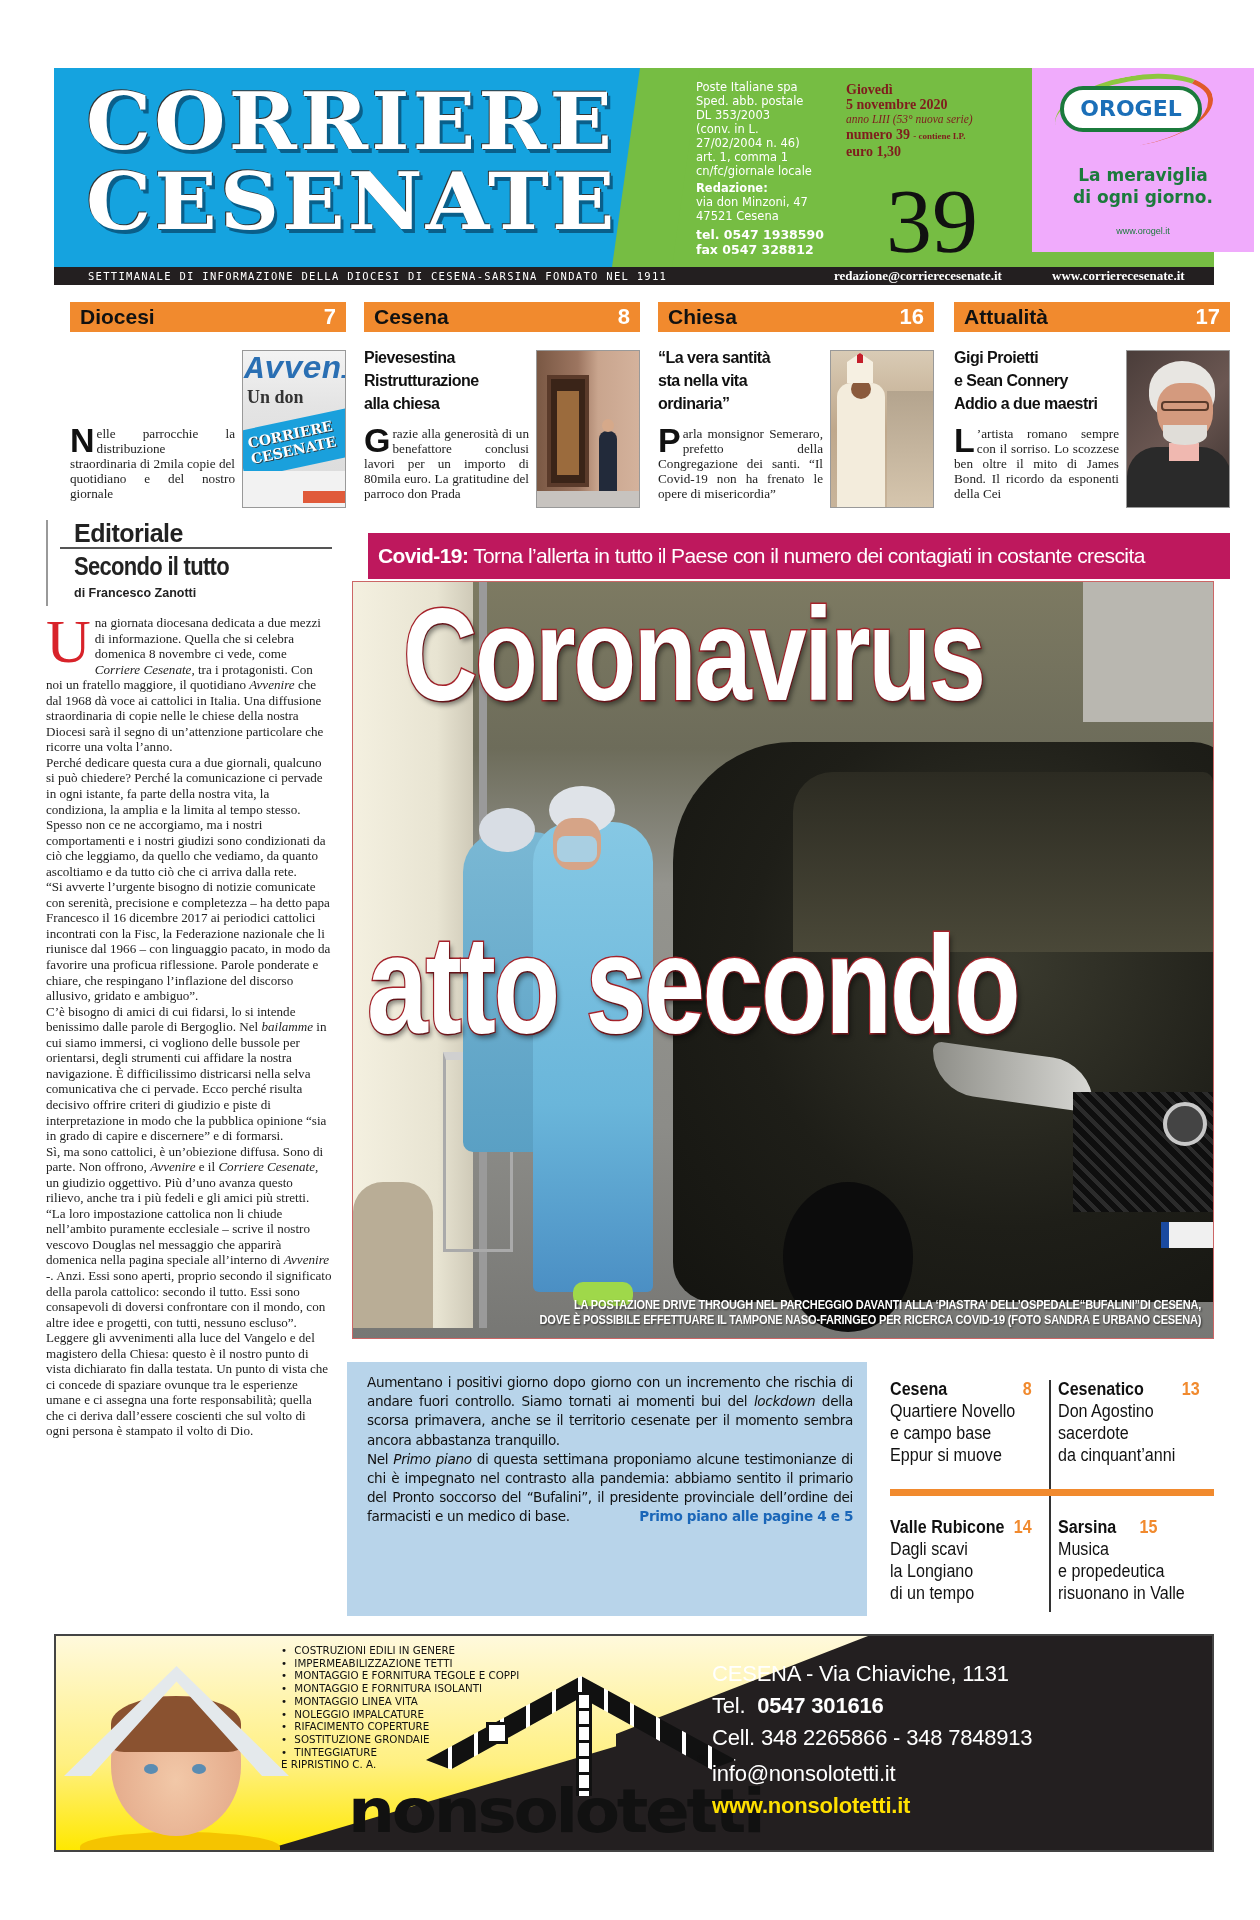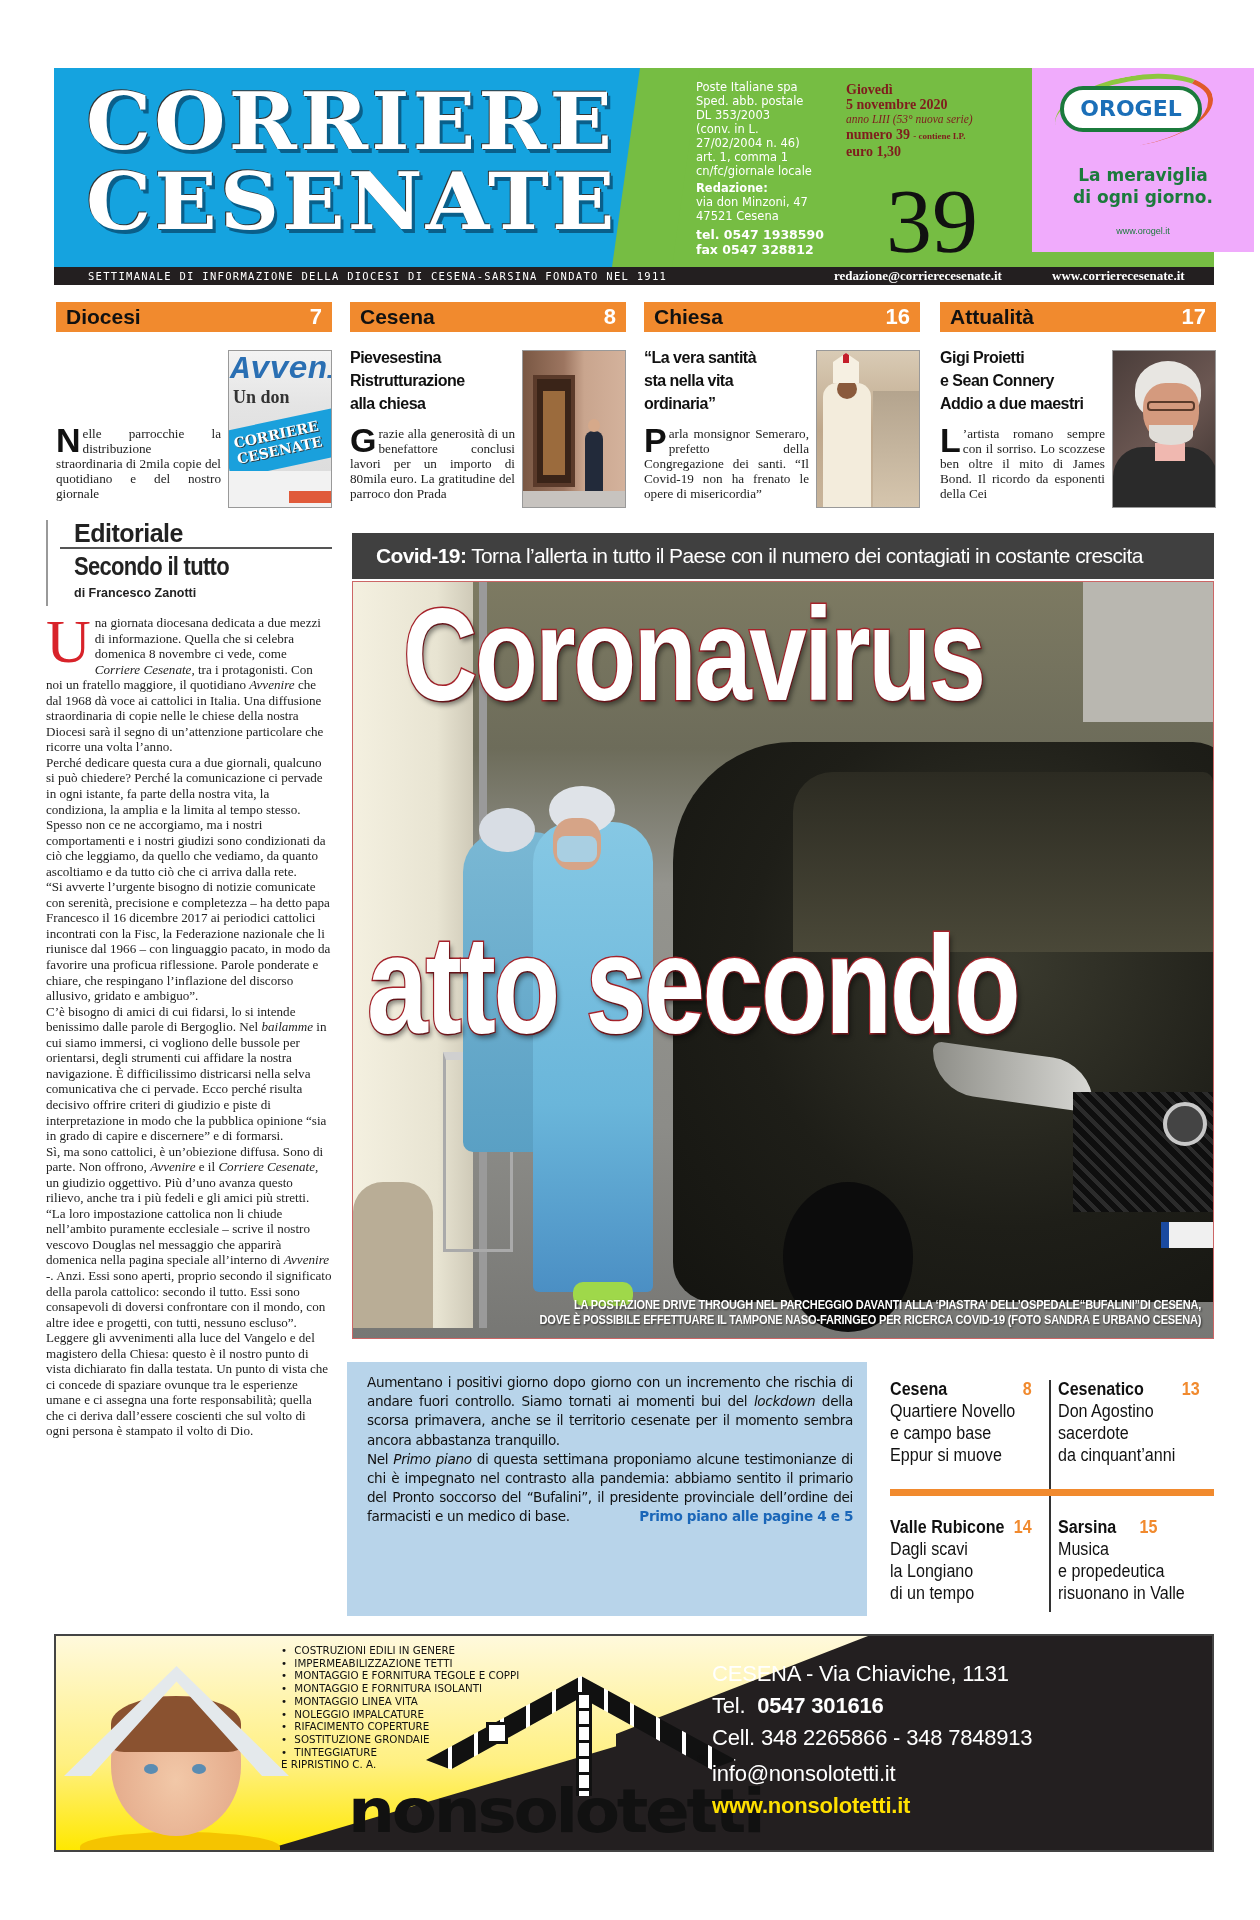--- a/index.html
+++ b/index.html
@@ -24,21 +24,21 @@
   .orogel-logo { position: absolute; left: 28px; top: 18px; width: 142px; height: 46px; border-radius: 24px; border: 4px solid #1b7a3c; background: #fff; text-align: center; font-family: "DejaVu Sans", sans-serif; font-weight: bold; color: #1b6fb8; font-size: 22px; line-height: 38px; }
   .orogel-swoosh { position: absolute; left: 22px; top: 8px; width: 160px; height: 70px; border-radius: 50%; border-top: 5px solid #8dc63f; border-right: 5px solid #e0592a; transform: rotate(-10deg); }
   .orogel-tag { position: absolute; left: 0; top: 96px; width: 222px; text-align: center; font-family: "DejaVu Sans", sans-serif; font-weight: bold; font-size: 17px; line-height: 22px; color: #1b7a3c; }
   .orogel-url { position: absolute; left: 0; top: 158px; width: 222px; text-align: center; font-family: "Liberation Sans", sans-serif; font-size: 9px; color: #1b7a3c; }
   .mast-bar { position: absolute; left: 0; top: 199px; width: 1160px; height: 18px; background: #231f20; }
   .mast-tagline { position: absolute; left: 34px; top: 2px; font-family: "DejaVu Sans Mono", monospace; font-size: 10.5px; letter-spacing: 1.3px; color: #fff; line-height: 14px; }
   .mast-email { position: absolute; left: 780px; top: 1px; font-family: "Liberation Serif", serif; font-weight: bold; color: #fff; font-size: 13px; }
   .mast-web { position: absolute; left: 998px; top: 1px; font-family: "Liberation Serif", serif; font-weight: bold; color: #fff; font-size: 13px; }
 
   
-  .teasers { position: absolute; left: 56px; top: 302px; width: 1160px; height: 210px; }
+  .teasers { position: absolute; left: 70px; top: 302px; width: 1160px; height: 210px; }
   .teaser { position: absolute; top: 0; width: 276px; height: 210px; }
   .teaser-head { height: 30px; background: #f18a2e; display: flex; justify-content: space-between; align-items: center; padding: 0 10px; font-family: "Liberation Sans", sans-serif; font-weight: bold; font-size: 21px; color: #111; transform-origin: left; }
   .teaser-head .num { color: #fff; font-size: 22px; }
   .teaser-title { position: absolute; left: 0; top: 44px; width: 165px; font-family: "Liberation Sans", sans-serif; font-weight: bold; font-size: 16px; line-height: 23px; color: #111; letter-spacing: -0.5px; }
   .teaser-title i { font-style: italic; }
   .teaser-body { position: absolute; left: 0; top: 124px; width: 165px; font-family: "Liberation Serif", serif; font-size: 13.2px; line-height: 15px; text-align: justify; color: #222; }
   .teaser-body .dropcap { float: left; font-family: "Liberation Sans", sans-serif; font-weight: bold; font-size: 34px; line-height: 28px; margin-right: 2px; color: #111; }
   .teaser-photo { position: absolute; left: 172px; top: 48px; width: 104px; height: 158px; border: 1px solid #999; overflow: hidden; }
 
   .ph-avvenire { background: linear-gradient(180deg, #f3f3f3 0%, #e4e4e4 35%, #d9d9d9 100%); }
@@ -77,21 +77,21 @@
   .ed-rule-h { position: absolute; left: 14px; top: 27px; width: 272px; height: 2px; background: #555; }
   .ed-title { position: absolute; left: 28px; top: 30px; font-family: "Liberation Sans", sans-serif; font-size: 25px; line-height: 32px; color: #222; letter-spacing: -0.8px; transform: scaleX(0.88); transform-origin: left; }
   .ed-author { position: absolute; left: 28px; top: 66px; font-family: "Liberation Sans", sans-serif; font-weight: bold; font-size: 12.5px; color: #222; }
   .ed-body { position: absolute; left: 0; top: 95px; width: 286px; font-family: "Liberation Serif", serif; font-size: 13.1px; line-height: 15.55px; color: #222; }
   .ed-body p { margin: 0; }
   .ed-body .dropcap-red { float: left; font-family: "Liberation Serif", serif; color: #d8232a; font-size: 62px; line-height: 48px; margin: 2px 4px 0 0; }
   .ed-body i { font-style: italic; }
 
   
   .main { position: absolute; left: 352px; top: 533px; width: 862px; height: 794px; }
-  .main-banner { position: absolute; left: 0; top: 0; width: 862px; height: 46px; background: #404040; color: #fff; font-family: "Liberation Sans", sans-serif; font-size: 21px; line-height: 46px; padding-left: 24px; letter-spacing: -0.6px; white-space: nowrap; overflow: hidden; }
+  .main-banner { position: absolute; left: 16px; top: 0; width: 862px; height: 46px; background: #be185d; color: #fff; font-family: "Liberation Sans", sans-serif; font-size: 21px; line-height: 46px; padding-left: 10px; letter-spacing: -0.6px; white-space: nowrap; overflow: hidden; }
   .main-banner b { font-weight: bold; }
   .main-photo { position: absolute; left: 0; top: 48px; width: 862px; height: 758px; overflow: hidden; border: 1px solid #c66; background: linear-gradient(180deg, #7d7a62 0%, #6d6c5a 22%, #94948e 40%, #8c8c88 72%, #777774 100%); }
   .ph-tent { position: absolute; left: 0; top: 0; width: 120px; height: 746px; background: linear-gradient(90deg, #f4f0e0 0%, #e8e4d2 70%, #cfcab8 100%); }
   .ph-pole { position: absolute; left: 126px; top: 0; width: 8px; height: 746px; background: #9a9a9a; }
   .ph-pillar { position: absolute; left: 730px; top: 0; width: 132px; height: 140px; background: #b9b7b0; }
   .ph-car { position: absolute; left: 320px; top: 160px; width: 560px; height: 560px; background: radial-gradient(ellipse at 60% 40%, #3a3a2e 0%, #1e1e18 55%, #141410 100%); border-radius: 120px 40px 20px 40px; }
   .ph-windshield { position: absolute; left: 440px; top: 190px; width: 420px; height: 180px; background: linear-gradient(180deg, #2c2b22, #4a4838); border-radius: 40px 10px 0 0; }
   .ph-headlight { position: absolute; left: 580px; top: 470px; width: 160px; height: 50px; background: linear-gradient(90deg, #8e8e88, #d8d8d4); border-radius: 10px 40px 10px 40px; transform: skewY(8deg); }
   .ph-grille { position: absolute; left: 720px; top: 510px; width: 142px; height: 120px; background: repeating-linear-gradient(45deg, #0e0e0e 0 6px, #2b2b2b 6px 10px); }
   .ph-logo-nissan { position: absolute; left: 810px; top: 520px; width: 44px; height: 44px; border-radius: 50%; border: 4px solid #c8c8c8; background: #444; }

